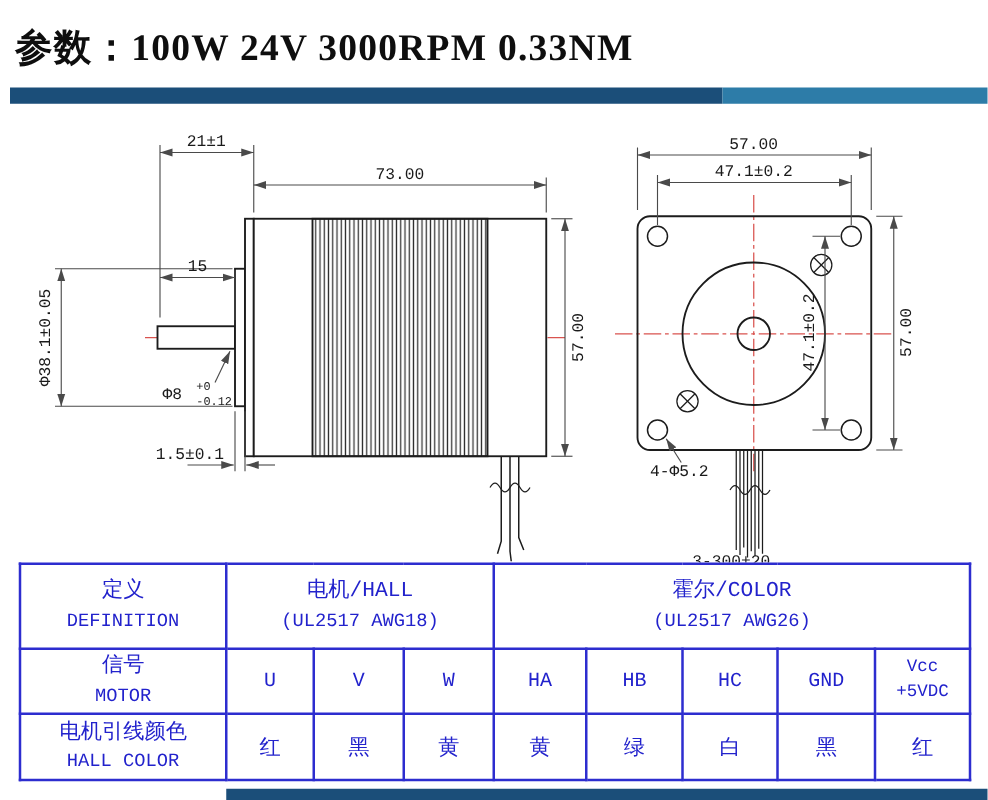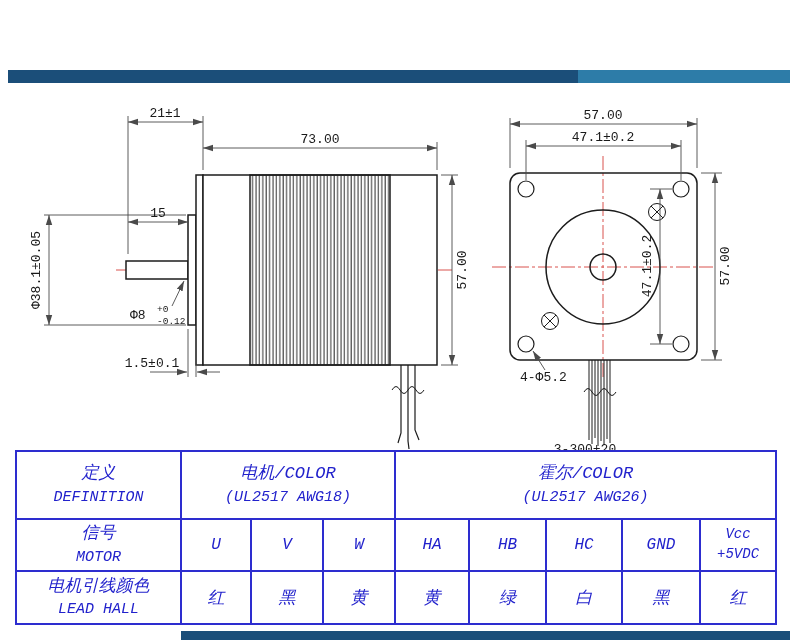--- a/index.html
+++ b/index.html
@@ -11,36 +11,37 @@
 
   .bar{position:absolute;left:8px;top:70px;width:782px;height:13px;display:flex;}
   .bar-left{width:570px;background:#1b4e79;}
   .bar-right{flex:1;background:#2d7ca8;}
 
   svg.drawing{position:absolute;left:0;top:0;}
   .dt{font-family:"Liberation Mono","DejaVu Sans Mono",monospace;font-size:13px;fill:#1a1a1a;}
   .dts{font-family:"Liberation Mono","DejaVu Sans Mono",monospace;font-size:9.5px;fill:#1a1a1a;}
 
   table.spec{position:absolute;left:15px;top:450px;width:760px;border-collapse:collapse;
-             table-layout:fixed;color:#2222cc;font-family:"Liberation Mono","DejaVu Sans Mono",monospace;font-style:italic;}
+             table-layout:fixed;color:#2222cc;font-family:"Liberation Mono","DejaVu Sans Mono",monospace;}
   table.spec td{border:2px solid #2d2dcf;text-align:center;vertical-align:middle;padding:0;overflow:hidden;}
   tr.r1{height:68px;} tr.r2{height:52px;} tr.r3{height:53px;margin-top:44px;}
   .zh{font-size:17px;line-height:1.45;}
   .en{font-size:15px;line-height:1.4;}
   td.sig{font-size:16px;}
   td.clr{font-size:17px;}
   .vcc div{font-size:14px;line-height:1.4;}
 
   .bottom-strip{position:absolute;left:181px;top:631px;width:609px;height:9px;background:#1b4e79;}
 </style>
 </head>
 <body>
 
 <div class="page">
 
+  <div class="title">参数：100W 24V 3000RPM 0.33NM</div>
 
   <div class="bar">
     <div class="bar-left"></div>
     <div class="bar-right"></div>
   </div>
 
   <svg class="drawing" width="790" height="450" viewBox="0 0 790 450">
     <defs>
       <pattern id="lam" width="3.4" height="8" patternUnits="userSpaceOnUse">
         <line x1="1" y1="0" x2="1" y2="8" stroke="#2b2b2b" stroke-width="1"></line>
@@ -169,21 +170,21 @@
         <col style="width:78px">
         <col style="width:76px">
     </colgroup>
     <tbody>
       <tr class="r1">
         <td>
           <div class="zh">定义</div>
           <div class="en">DEFINITION</div>
         </td>
         <td colspan="3">
-          <div class="zh">电机/COLOR</div>
+          <div class="zh">电机/HALL</div>
           <div class="en">(UL2517 AWG18)</div>
         </td>
         <td colspan="5">
           <div class="zh">霍尔/COLOR</div>
           <div class="en">(UL2517 AWG26)</div>
         </td>
       </tr>
       <tr class="r2">
         <td>
           <div class="zh">信号</div>
@@ -197,21 +198,21 @@
         <td class="sig">HC</td>
         <td class="sig">GND</td>
         <td class="vcc">
           <div>Vcc</div>
           <div>+5VDC</div>
         </td>
       </tr>
       <tr class="r3">
         <td>
           <div class="zh">电机引线颜色</div>
-          <div class="en">LEAD HALL</div>
+          <div class="en">HALL COLOR</div>
         </td>
         <td class="clr">红</td>
         <td class="clr">黑</td>
         <td class="clr">黄</td>
         <td class="clr">黄</td>
         <td class="clr">绿</td>
         <td class="clr">白</td>
         <td class="clr">黑</td>
         <td class="clr">红</td>
       </tr>

